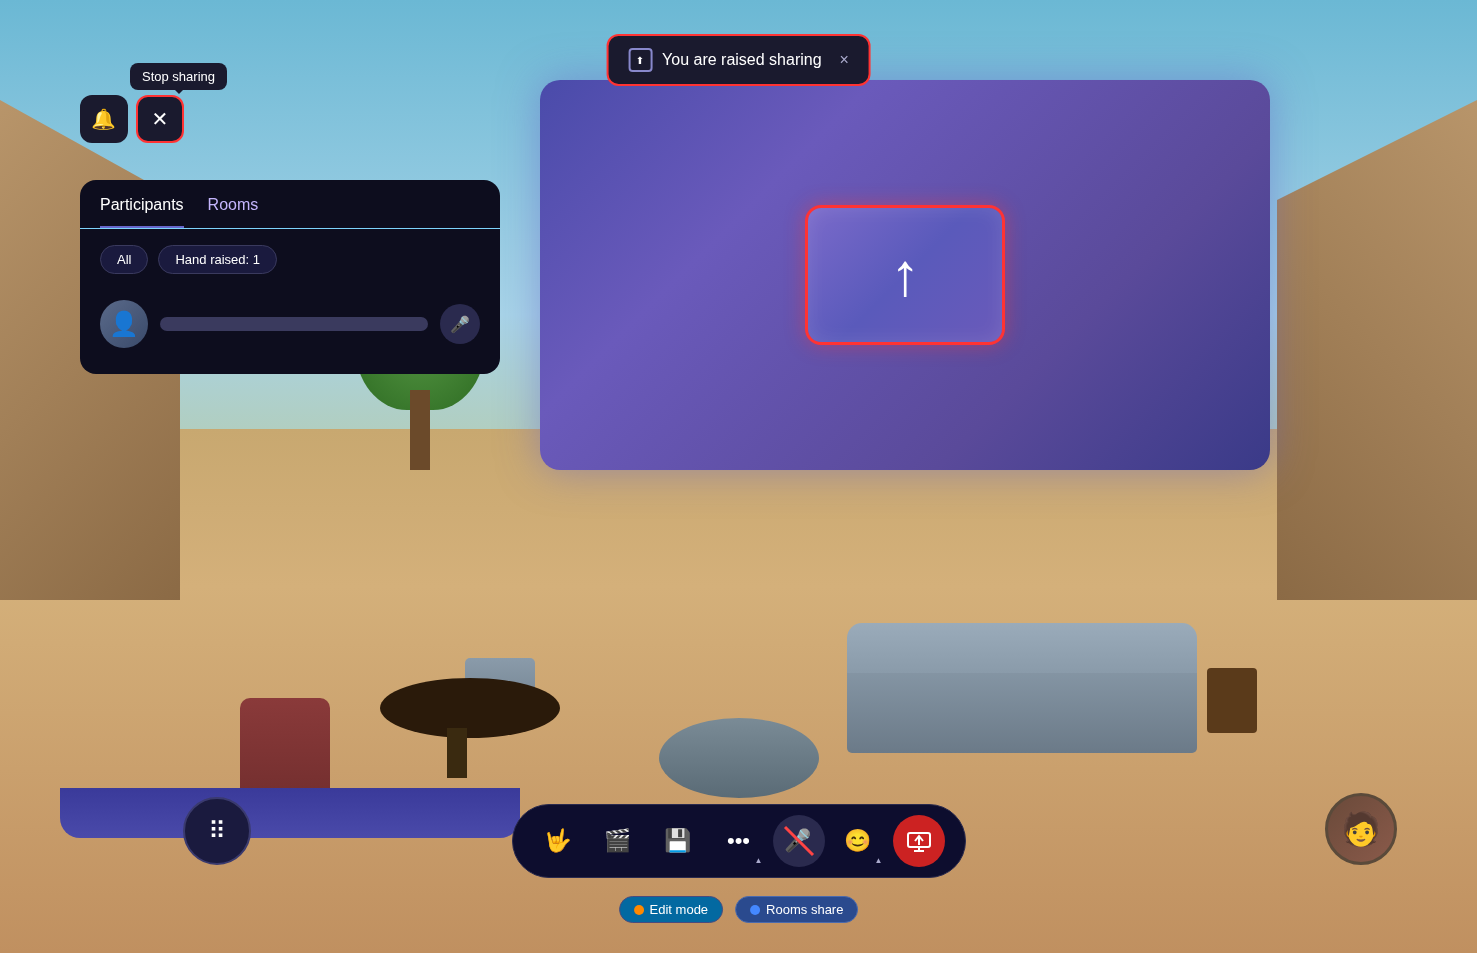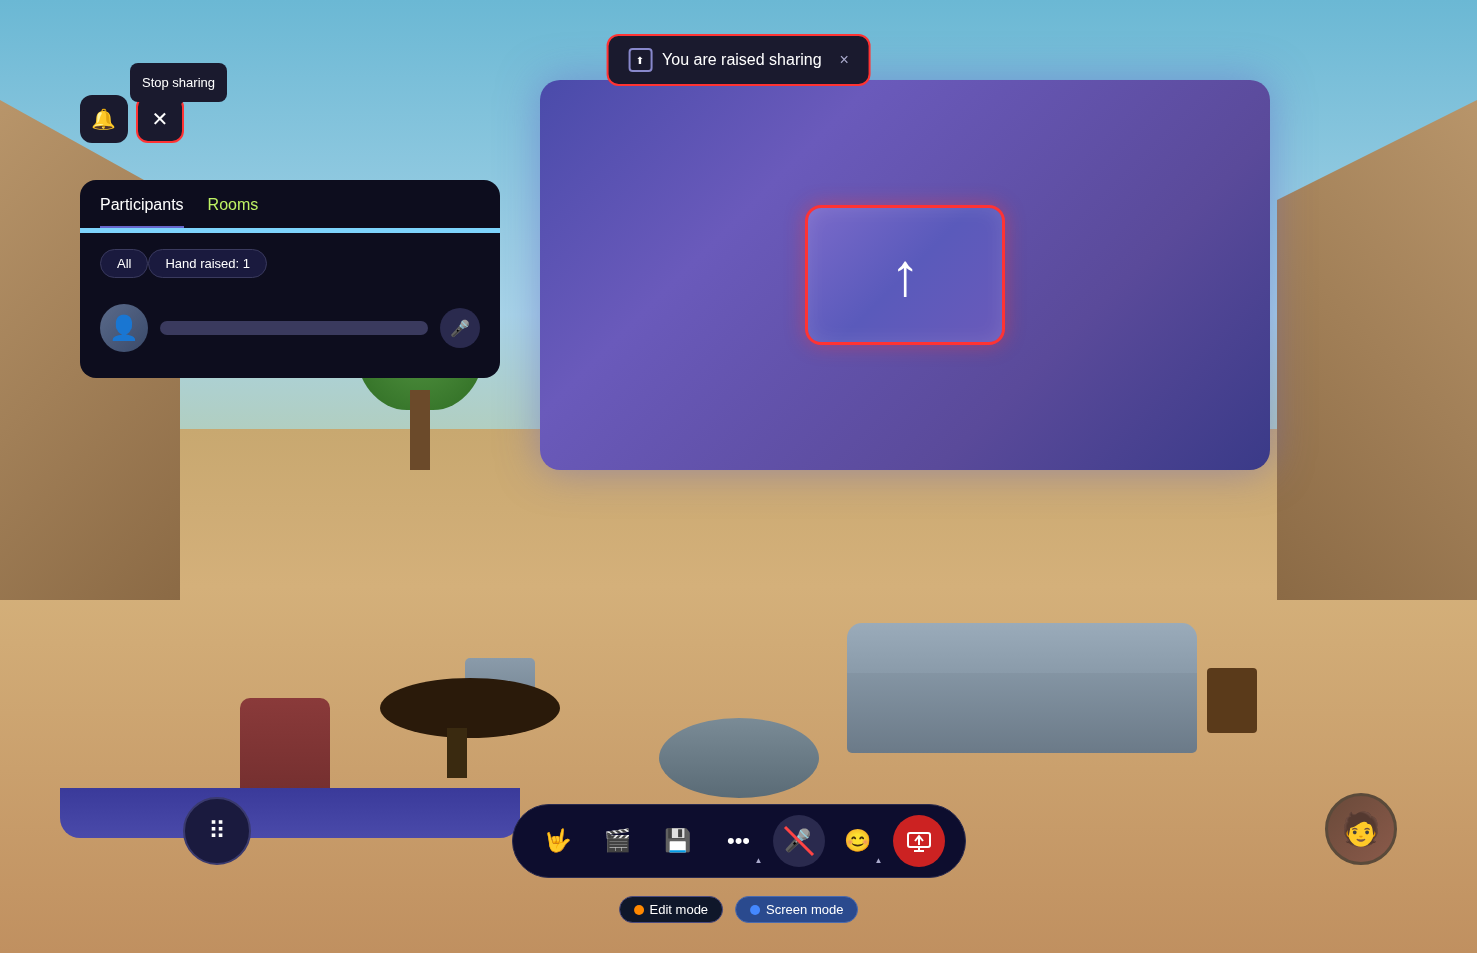--- a/index.html
+++ b/index.html
@@ -207,21 +207,21 @@
     }
 
     
     .stop-sharing-tooltip {
       position: absolute;
       top: 63px;
       left: 130px;
       background: #1A1A2E;
       color: white;
       font-size: 13px;
-      padding: 12px 12px;
+      padding: 6px 12px;
       border-radius: 8px;
       white-space: nowrap;
       z-index: 200;
     }
     .stop-sharing-tooltip::after {
       content: '';
       position: absolute;
       bottom: -8px;
       left: 50%;
       transform: translateX(-50%);
@@ -269,43 +269,44 @@
       padding: 0;
       z-index: 100;
       color: white;
       overflow: hidden;
     }
 
     .panel-tabs {
       display: flex;
       padding: 16px 20px 0;
       gap: 24px;
-      border-bottom: 5px solid #7dd3fc;
+      border-bottom: 1px solid #7dd3fc;
     }
 
     .panel-tab {
       font-size: 16px;
       font-weight: 500;
       padding-bottom: 12px;
       cursor: pointer;
-      color: #bef264;
+      color: #c4b5fd;
       border-bottom: 2px solid transparent;
     }
 
     .panel-tab.active {
       color: white;
       border-bottom: 2px solid #6666CC;
     }
 
     .panel-content {
       padding: 16px 20px;
     }
 
     .filter-row {
       display: flex;
+      gap: 10px;
       margin-bottom: 16px;
     }
 
     .filter-btn {
       padding: 6px 16px;
       border-radius: 20px;
       border: 1px solid #3A3A5E;
       background: #1A1A3E;
       color: white;
       font-size: 13px;
@@ -437,21 +438,21 @@
       display: flex;
       align-items: center;
       gap: 6px;
       padding: 5px 14px;
       border-radius: 20px;
       font-size: 13px;
       font-weight: 500;
     }
 
     .status-badge.edit-mode {
-      background: #0f172a;
+      background: #0369a1;
       color: white;
       border: 1px solid #4A4A7E;
     }
 
     .status-badge.screen-share {
       background: #2A4A8E;
       color: white;
       border: 1px solid #4A6AAE;
     }
 
@@ -614,19 +615,19 @@
   </button>
 </div>
 
 <div class="status-bar">
   <div class="status-badge edit-mode">
     <div class="status-dot dot-orange"></div>
     <span>Edit mode</span>
   </div>
   <div class="status-badge screen-share">
     <div class="status-dot dot-blue"></div>
-    <span>Screen mode</span>
+    <span>Rooms share</span>
   </div>
 </div>
 
 <div class="bottom-user-avatar">
   <span>🧑</span>
 </div>
 
 </body></html>

